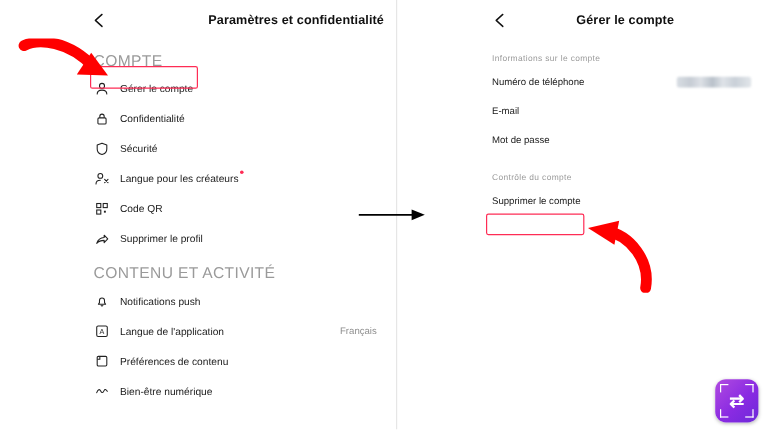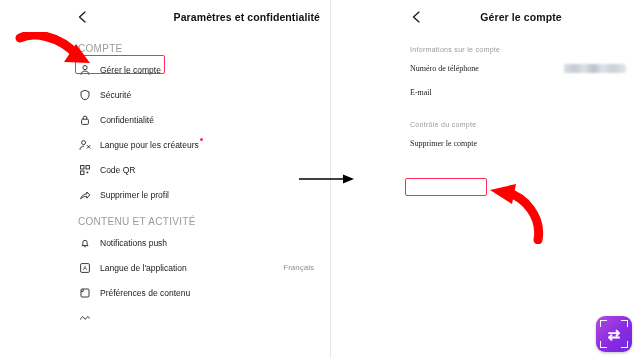--- a/index.html
+++ b/index.html
@@ -38,21 +38,21 @@
 
   .topbar-title {
     width: 100%; text-align: center;
     font-size: 10.5px; color: #111; font-weight: bold;
     letter-spacing: 0.1px;
   }
   .panel-left .topbar-title { padding-left: 60px; padding-right: 10px; text-align: right; }
   .panel-right .topbar-title { padding-left: 6px; }
 
   .section-label {
-    font-size: 10px; color: #9a9a9a; letter-spacing: 0.3px;
+    font-size: 13px; color: #9a9a9a; letter-spacing: 0.3px;
     padding-left: 78px; margin-top: 9px; margin-bottom: 3px;
     text-transform: uppercase;
   }
   .panel-right .section-label { padding-left: 14px; text-transform: none; font-size: 7px; }
 
   .row {
     display: flex; align-items: center;
     height: 25px; padding-left: 78px; padding-right: 16px;
     font-size: 8.5px; color: #1a1a1a;
   }
@@ -70,21 +70,21 @@
   }
 
   
   .hl-box {
     position: absolute; border: 1px solid #fe2c55; border-radius: 2px;
     pointer-events: none;
   }
 
   
   .panel-right .row {
-    padding-left: 14px; padding-right: 14px; height: 24px; font-size: 8px; font-family: Liberation Serif, serif;
+    padding-left: 14px; padding-right: 14px; height: 24px; font-size: 8px;
   }
   .blur-value {
     width: 62px; height: 9px; border-radius: 2px;
     background: linear-gradient(90deg,#d8dde3 0%, #c6ccd4 18%, #dde1e6 32%, #b9c1ca 48%, #dfe3e8 62%, #c9d0d8 78%, #e2e6ea 100%);
     filter: blur(1.1px);
   }
 
   
   .arrow-left-red { position: absolute; left: 14px; top: 32px; }
   .arrow-right-red { position: absolute; left: 480px; top: 182px; }
@@ -131,34 +131,34 @@
             <circle cx="6" cy="3.6" r="2.1" fill="none" stroke="#222" stroke-width="0.9"></circle>
             <path d="M2 10.4c0-2.1 1.8-3.3 4-3.3s4 1.2 4 3.3" fill="none" stroke="#222" stroke-width="0.9" stroke-linecap="round"></path>
           </svg>
       </span>
       <span class="lbl">Gérer le compte</span>
     </div>
 
     <div class="row">
       <span class="ico">
         <svg width="12" height="12" viewBox="0 0 12 12">
-            <path d="M6 1.3 10 2.9v3.2c0 2.5-1.7 4.1-4 4.7-2.3-.6-4-2.2-4-4.7V2.9z" fill="none" stroke="#222" stroke-width="0.9" stroke-linejoin="round"></path>
-          </svg>
-      </span>
-      <span class="lbl">Sécurité</span>
-    </div>
-
-    <div class="row">
-      <span class="ico">
-        <svg width="12" height="12" viewBox="0 0 12 12">
             <rect x="2.6" y="5.2" width="6.8" height="5.2" rx="1" fill="none" stroke="#222" stroke-width="0.9"></rect>
             <path d="M4.2 5.2V3.9a1.8 1.8 0 0 1 3.6 0v1.3" fill="none" stroke="#222" stroke-width="0.9"></path>
           </svg>
       </span>
       <span class="lbl">Confidentialité</span>
+    </div>
+
+    <div class="row">
+      <span class="ico">
+        <svg width="12" height="12" viewBox="0 0 12 12">
+            <path d="M6 1.3 10 2.9v3.2c0 2.5-1.7 4.1-4 4.7-2.3-.6-4-2.2-4-4.7V2.9z" fill="none" stroke="#222" stroke-width="0.9" stroke-linejoin="round"></path>
+          </svg>
+      </span>
+      <span class="lbl">Sécurité</span>
     </div>
 
     <div class="row">
       <span class="ico">
         <svg width="12" height="12" viewBox="0 0 12 12">
             <circle cx="4.6" cy="3.6" r="2" fill="none" stroke="#222" stroke-width="0.9"></circle>
             <path d="M1 10.4c0-2 1.6-3.2 3.6-3.2" fill="none" stroke="#222" stroke-width="0.9" stroke-linecap="round"></path>
             <path d="M8.2 6.4 11 9.2M11 6.4 8.2 9.2" fill="none" stroke="#222" stroke-width="0.9" stroke-linecap="round"></path>
           </svg>
       </span>
@@ -219,20 +219,21 @@
       </span>
       <span class="lbl">Préférences de contenu</span>
     </div>
 
     <div class="row">
       <span class="ico">
         <svg width="12" height="12" viewBox="0 0 12 12">
             <path d="M1.6 7.2c1.1-2.6 2.3-3.4 3.3-1.4.9 1.9 1.9 1.8 2.8-.3.6-1.4 1.6-1.3 2.7.6" fill="none" stroke="#222" stroke-width="0.9" stroke-linecap="round"></path>
           </svg>
       </span>
+      <span class="lbl">Bien-être numérique</span>
     </div>
 
     <div class="hl-box" style="left:75px; top:55px; width:90px; height:19px;"></div>
   </div>
 
   <div class="divider-v"></div>
 
   <div class="panel-right">
     <div class="topbar">
       <span class="back-arrow">
@@ -247,20 +248,23 @@
 
     <div class="row">
       <span class="lbl">Numéro de téléphone</span>
       <span class="blur-value"></span>
     </div>
 
     <div class="row">
       <span class="lbl">E-mail</span>
     </div>
 
+    <div class="row">
+      <span class="lbl">Mot de passe</span>
+    </div>
 
     <div class="section-label" style="margin-top:17px;">Contrôle du compte</div>
 
 
     <div class="row">
       <span class="lbl">Supprimer le compte</span>
     </div>
 
     <div class="hl-box" style="left:9px; top:178px; width:82px; height:18px;"></div>
   </div>

